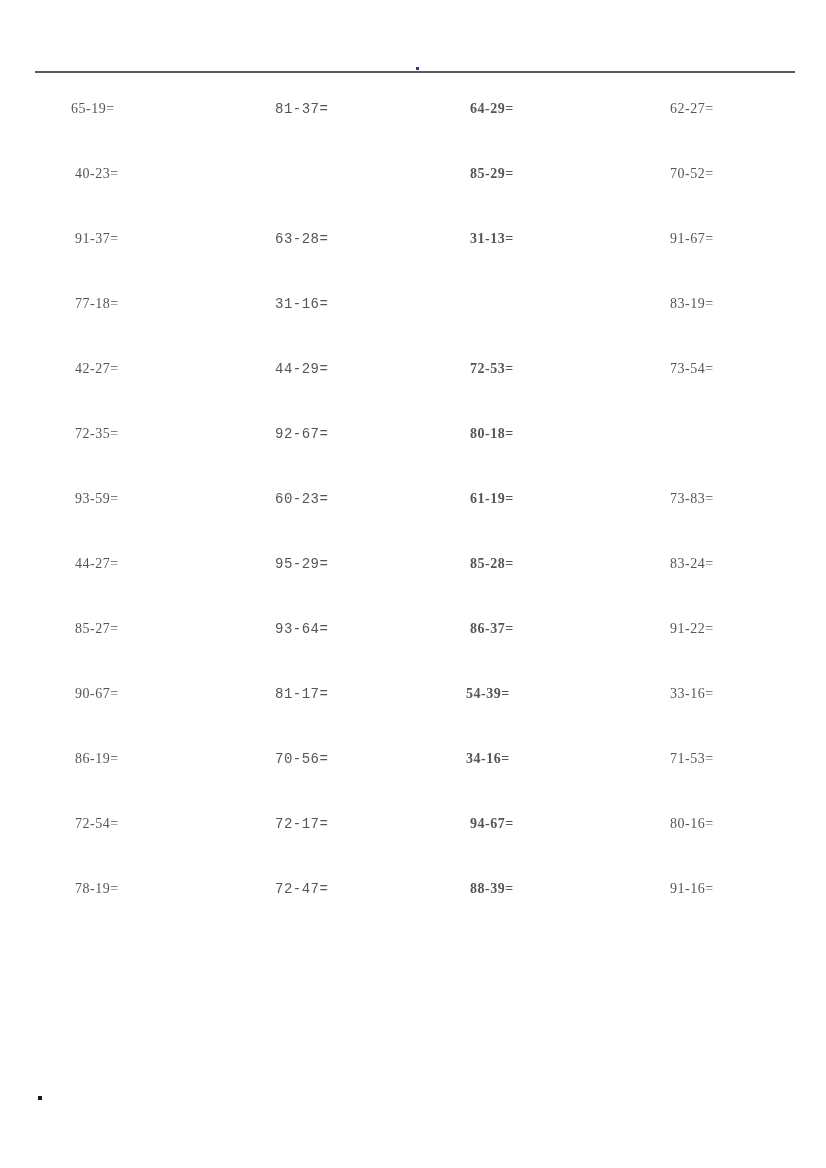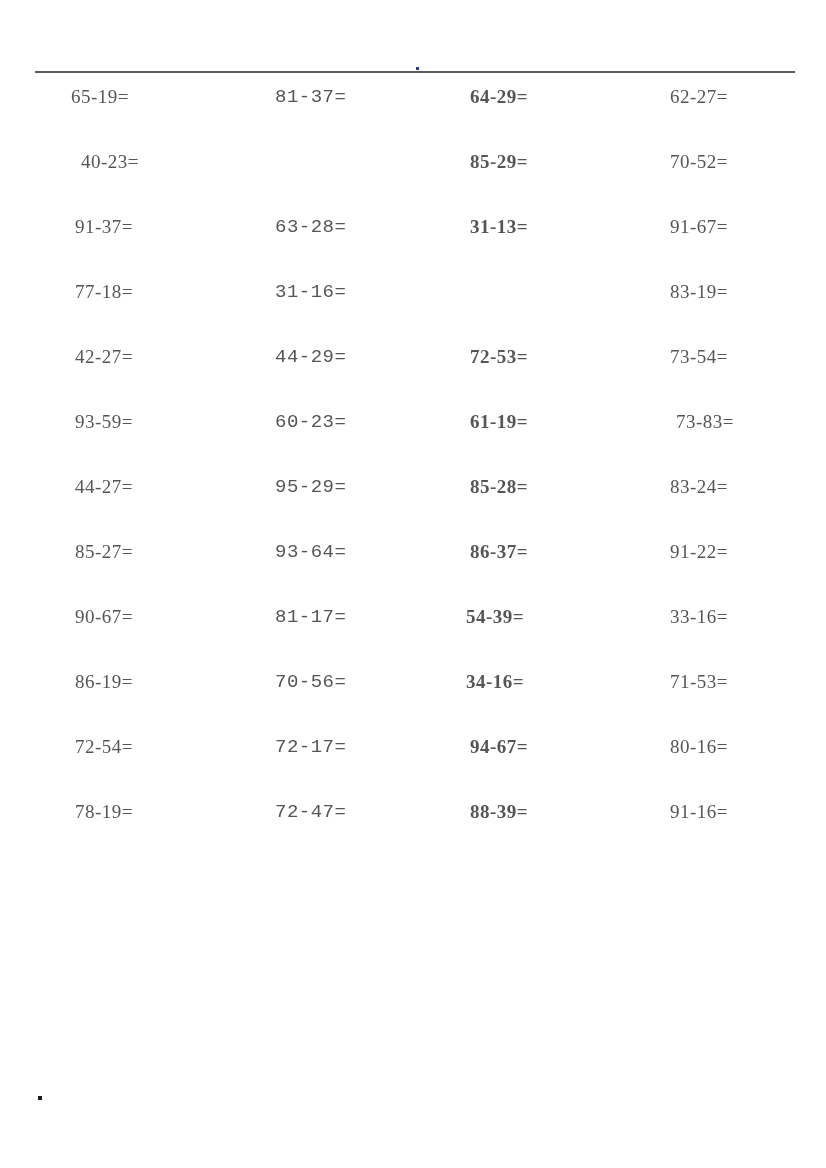--- a/index.html
+++ b/index.html
@@ -49,33 +49,33 @@
     left: 0;
     top: 83px;
     width: 826px;
   }
   .row {
     position: relative;
     height: 65px;
   }
   .cell {
     position: absolute;
-    top: 0;
+    top: 12px;
     color: #555555;
-    font-size: 19px;
+    font-size: 14px;
     line-height: 28px;
     letter-spacing: 0.5px;
     white-space: nowrap;
     font-family: "Liberation Serif", serif;
   }
   .cell.c0 { left: 75px; }
   .cell.c1 { left: 275px; font-family: Liberation Mono, monospace; }
   .cell.c2 { left: 470px; font-weight: bold; }
   .cell.c3 { left: 670px; }
-  .cell.ind { margin-left: 6px; }
+  .cell.ind { margin-left: 0; }
   .cell.out { margin-left: -4px; }
 </style>
 </head>
 <body>
 
 <div class="page">
 
   <div class="header-rule"></div>
   <div class="header-speck"></div>
 
@@ -102,20 +102,26 @@
         <span class="cell c0">77-18=</span>
         <span class="cell c1">31-16=</span>
         <span class="cell c2"></span>
         <span class="cell c3">83-19=</span>
       </div>
       <div class="row">
         <span class="cell c0">42-27=</span>
         <span class="cell c1">44-29=</span>
         <span class="cell c2">72-53=</span>
         <span class="cell c3">73-54=</span>
+      </div>
+      <div class="row">
+        <span class="cell c0">72-35=</span>
+        <span class="cell c1">92-67=</span>
+        <span class="cell c2">80-18=</span>
+        <span class="cell c3"></span>
       </div>
       <div class="row">
         <span class="cell c0">93-59=</span>
         <span class="cell c1">60-23=</span>
         <span class="cell c2">61-19=</span>
         <span class="cell c3 ind">73-83=</span>
       </div>
       <div class="row">
         <span class="cell c0">44-27=</span>
         <span class="cell c1">95-29=</span>

